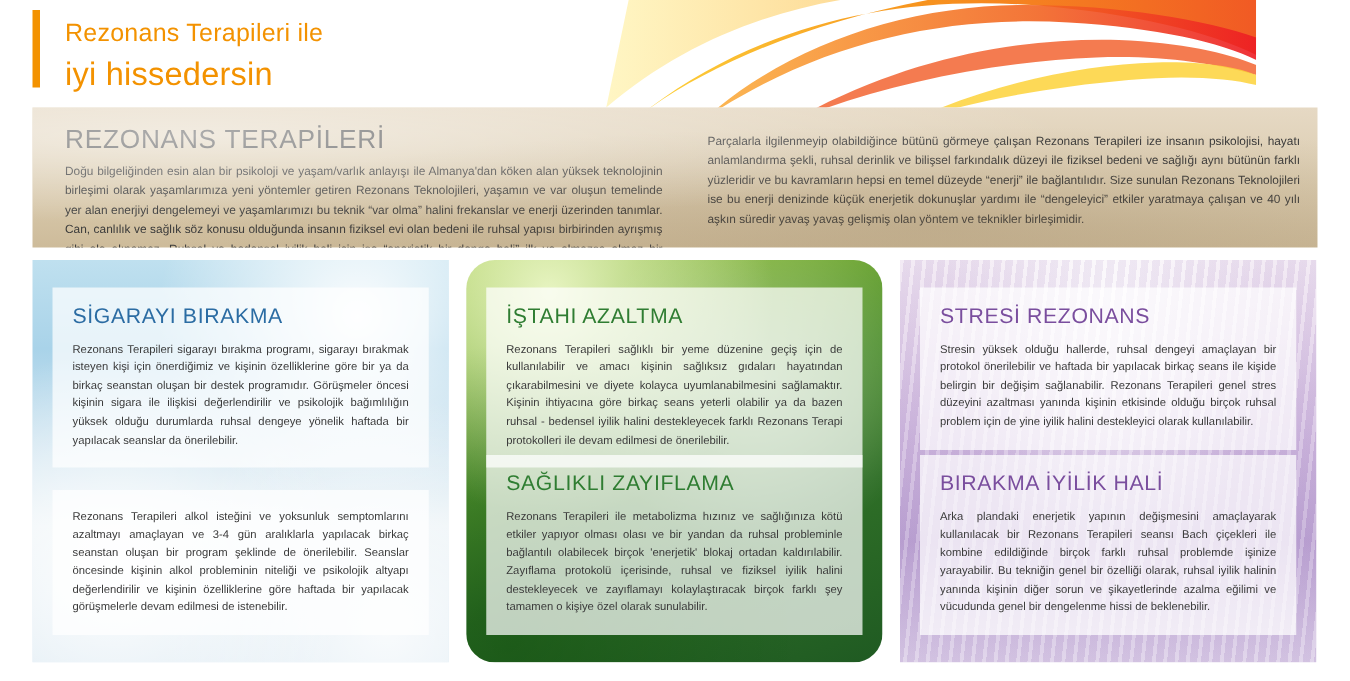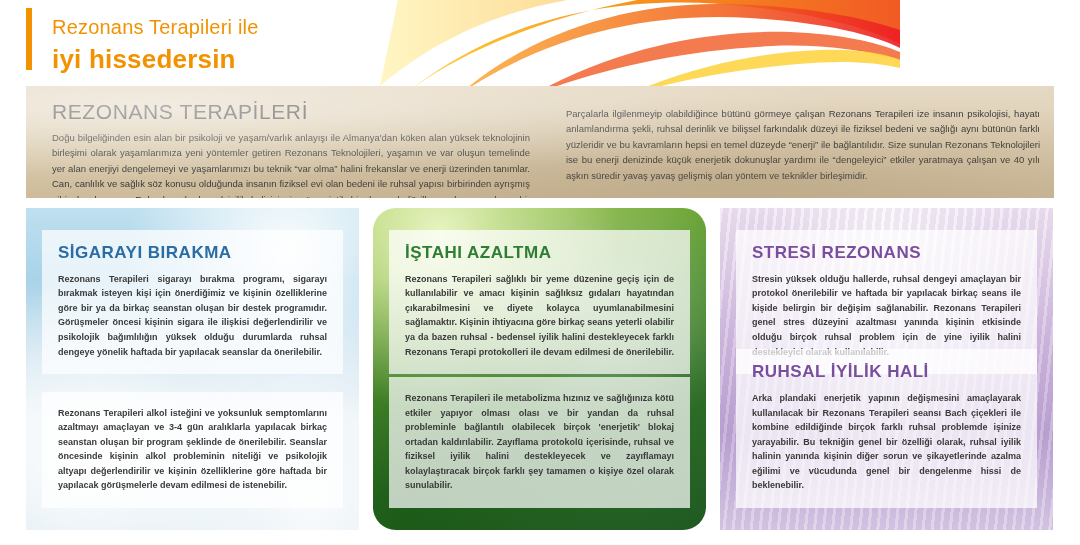--- a/index.html
+++ b/index.html
@@ -12,42 +12,42 @@
   .page {
     position: relative;
     width: 1080px; height: 545px;
     background: #ffffff;
   }
 
   
   .header {
     position: absolute;
     left: 0; top: 0;
-    width: 900px; height: 86px;
+    width: 1005px; height: 86px;
     background: #ffffff;
     overflow: hidden;
   }
   .header-bar-left {
     position: absolute;
     left: 26px; top: 8px;
     width: 6px; height: 62px;
     background: #f39200;
   }
   .header-title-1 {
     position: absolute;
     left: 52px; top: 16px;
     font-size: 20px;
     color: #f39200;
     letter-spacing: .2px;
   }
   .header-title-2 {
     position: absolute;
     left: 52px; top: 44px;
     font-size: 26px;
-    font-weight: bold;
+    font-weight: normal;
     color: #f39200;
     letter-spacing: .2px;
   }
   
   .swoosh {
     position: absolute;
     right: 0; top: -10px;
     width: 580px; height: 110px;
     pointer-events: none;
   }
@@ -95,21 +95,20 @@
     text-align: justify;
   }
 
   
   .cols {
     position: absolute;
     left: 26px; top: 208px;
     width: 1028px; height: 322px;
     display: flex;
     gap: 14px;
-    font-weight: bold;
   }
   .col {
     position: relative;
     width: 333px;
     height: 322px;
     overflow: hidden;
   }
   
   .col-1 {
     background:
@@ -237,31 +236,32 @@
         <div class="panel-body">Rezonans Terapileri alkol isteğini ve yoksunluk semptomlarını azaltmayı amaçlayan ve 3-4 gün aralıklarla yapılacak birkaç seanstan oluşan bir program şeklinde de önerilebilir. Seanslar öncesinde kişinin alkol probleminin niteliği ve psikolojik altyapı değerlendirilir ve kişinin özelliklerine göre haftada bir yapılacak görüşmelerle devam edilmesi de istenebilir.</div>
       </div>
     </div>
 
     <div class="col col-2">
       <div class="panel panel-top">
         <div class="panel-title t-green">İŞTAHI AZALTMA</div>
         <div class="panel-body">Rezonans Terapileri sağlıklı bir yeme düzenine geçiş için de kullanılabilir ve amacı kişinin sağlıksız gıdaları hayatından çıkarabilmesini ve diyete kolayca uyumlanabilmesini sağlamaktır. Kişinin ihtiyacına göre birkaç seans yeterli olabilir ya da bazen ruhsal - bedensel iyilik halini destekleyecek farklı Rezonans Terapi protokolleri ile devam edilmesi de önerilebilir.</div>
       </div>
       <div class="panel panel-bottom">
+        <div class="panel-title t-green">SAĞLIKLI ZAYIFLAMA</div>
         <div class="panel-body">Rezonans Terapileri ile metabolizma hızınız ve sağlığınıza kötü etkiler yapıyor olması olası ve bir yandan da ruhsal probleminle bağlantılı olabilecek birçok 'enerjetik' blokaj ortadan kaldırılabilir. Zayıflama protokolü içerisinde, ruhsal ve fiziksel iyilik halini destekleyecek ve zayıflamayı kolaylaştıracak birçok farklı şey tamamen o kişiye özel olarak sunulabilir.</div>
       </div>
     </div>
 
     <div class="col col-3">
       <div class="panel panel-top">
         <div class="panel-title t-purple">STRESİ REZONANS</div>
         <div class="panel-body">Stresin yüksek olduğu hallerde, ruhsal dengeyi amaçlayan bir protokol önerilebilir ve haftada bir yapılacak birkaç seans ile kişide belirgin bir değişim sağlanabilir. Rezonans Terapileri genel stres düzeyini azaltması yanında kişinin etkisinde olduğu birçok ruhsal problem için de yine iyilik halini destekleyici olarak kullanılabilir.</div>
       </div>
       <div class="panel panel-bottom">
-        <div class="panel-title t-purple">RUHSAL İYİLİK HALİ</div>
+        <div class="panel-title t-purple">BIRAKMA İYİLİK HALİ</div>
         <div class="panel-body">Arka plandaki enerjetik yapının değişmesini amaçlayarak kullanılacak bir Rezonans Terapileri seansı Bach çiçekleri ile kombine edildiğinde birçok farklı ruhsal problemde işinize yarayabilir. Bu tekniğin genel bir özelliği olarak, ruhsal iyilik halinin yanında kişinin diğer sorun ve şikayetlerinde azalma eğilimi ve vücudunda genel bir dengelenme hissi de beklenebilir.</div>
       </div>
     </div>
 
   </div>
 
   <div class="bottom-strip"></div>
 </div>
 
 </body></html>

